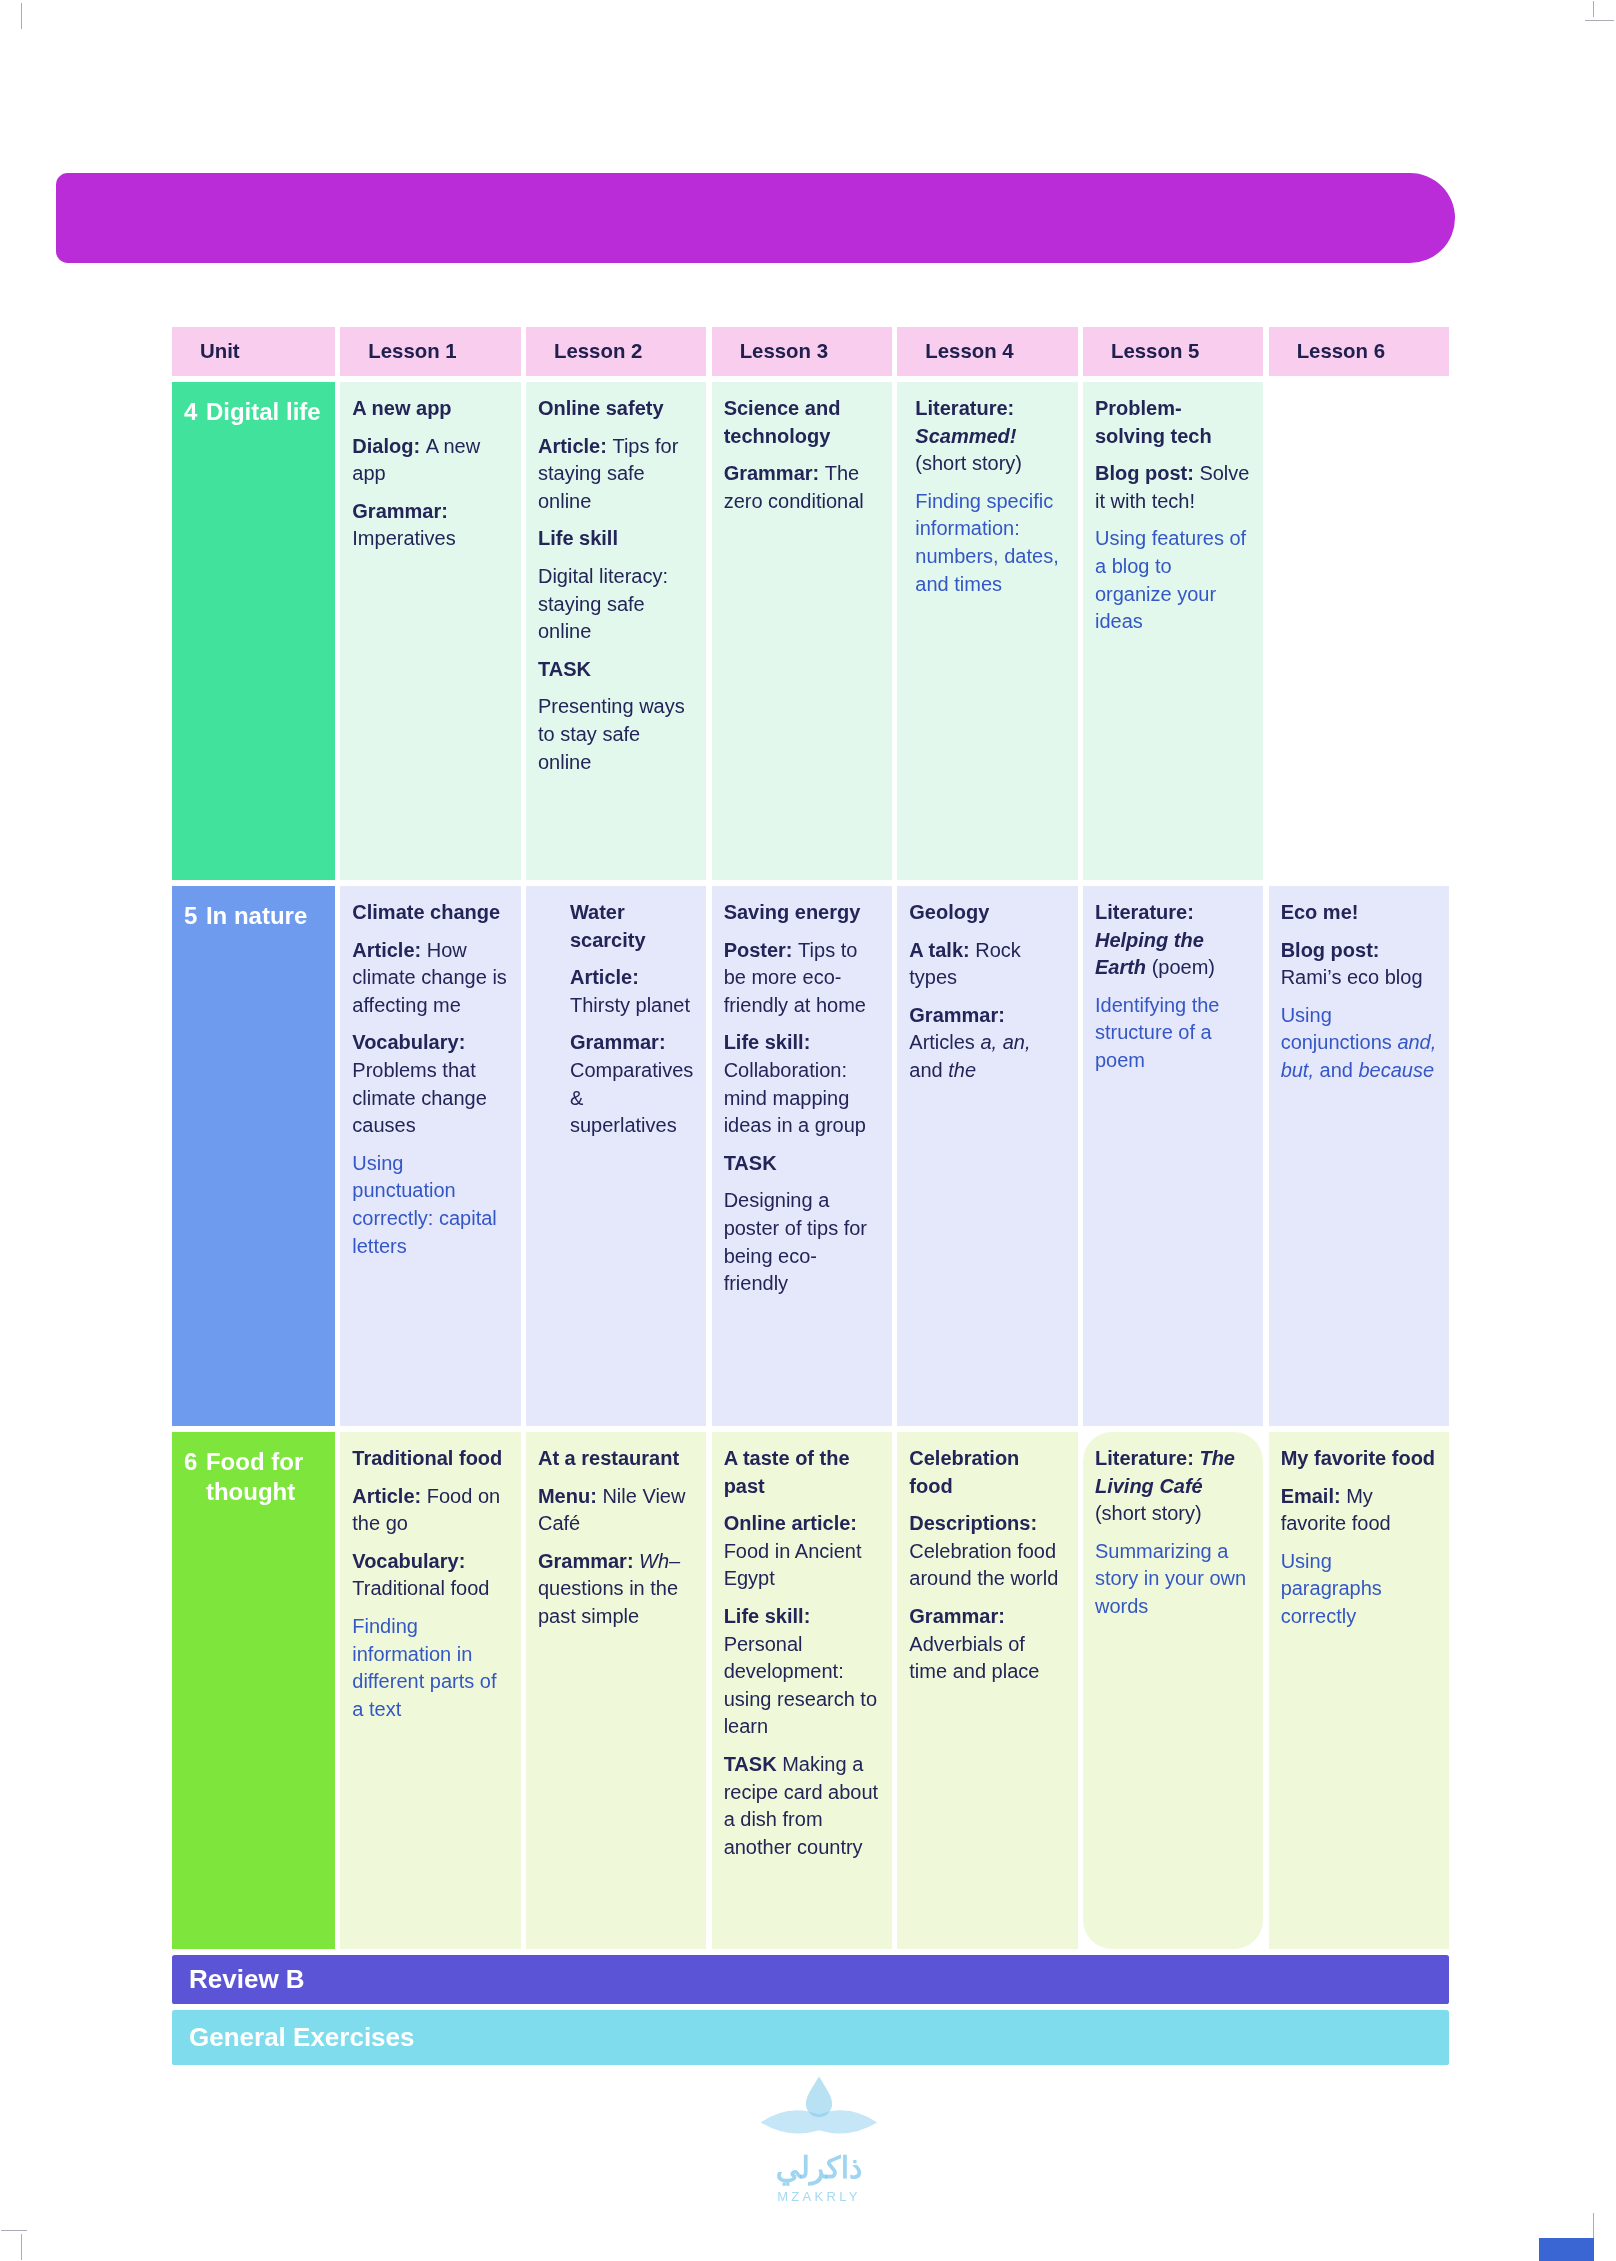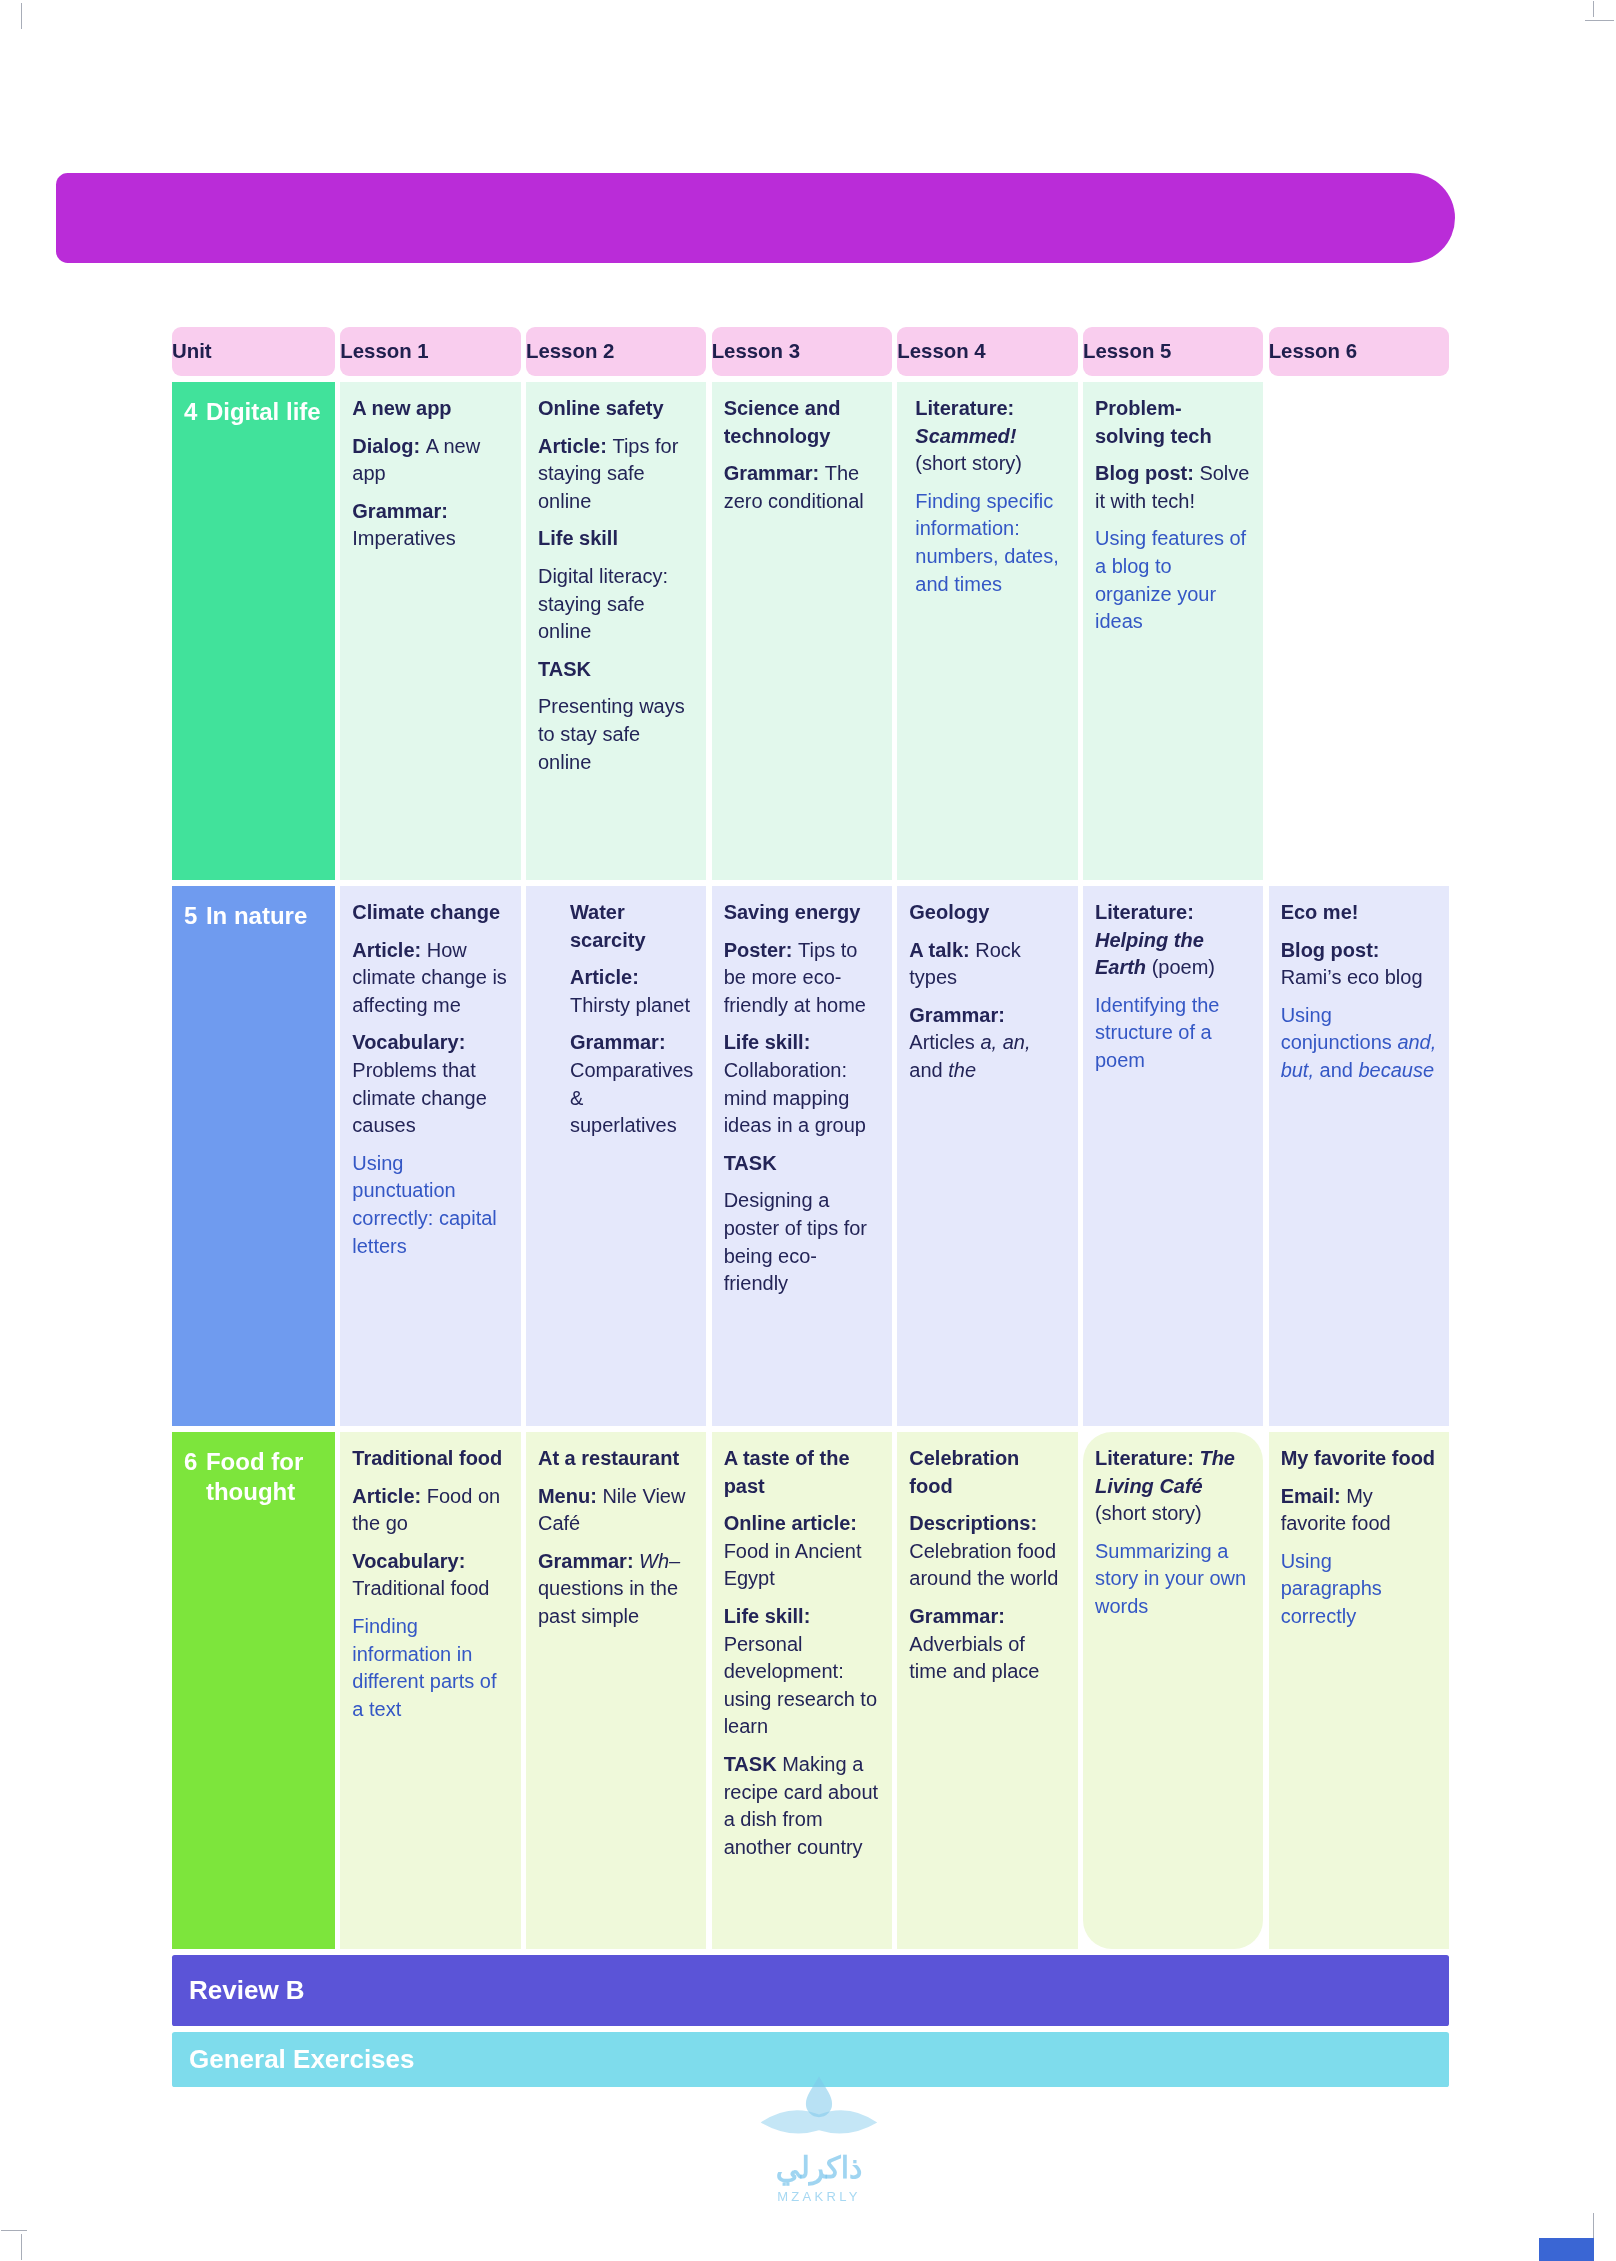--- a/index.html
+++ b/index.html
@@ -20,21 +20,21 @@
     position:absolute; left:172px; top:327px; width:1277px;
     display:flex; flex-direction:column; gap:6px;
   }
   .trow {
     display:grid; grid-template-columns:163px repeat(6,1fr); gap:5.3px;
   }
   .cell { padding:13px 12px; }
   .head {
     background:var(--header-pink,#f9cdee);
     font-weight:bold; font-size:20.4px; color:#20204e;
-    height:49px; display:flex; align-items:center; padding:0 0;border-radius:9px;
+    height:49px; display:flex; align-items:center; padding:0 28px;
   }
   .unit-row-0 { min-height:498px; }
   .unit-row-1 { min-height:540px; }
   .unit-row-2 { min-height:517px; }
 
   .unit-cell {
     color:#ffffff; font-weight:bold; font-size:24px; line-height:1.25;
     display:flex; gap:8.6px; align-items:flex-start; padding:14.5px 9.2px 14.5px 12px;
   }
   .unit-num { flex:0 0 auto; }
@@ -46,21 +46,21 @@
   .par.blue { color:var(--blue,#3457c5); }
   .run-b { font-weight:bold; }
   .run-i { font-style:italic; }
   .run-bi { font-weight:bold; font-style:italic; }
 
   .banner-row {
     color:#ffffff; font-weight:bold; font-size:26px;
     display:flex; align-items:center; padding:0 17px;
     border-radius:2.6px;
   }
-  .banner-row.review    { height:71px; }
+  .banner-row.review    { height:49px; }
   .banner-row.exercises { height:55px; }
 
   .watermark {
     position:absolute; left:727px; top:2074px; width:184px;
     display:flex; flex-direction:column; align-items:center; gap:4px;
     pointer-events:none;
   }
   .wm-ar { font-size:30px; font-weight:bold; color:rgba(120,195,235,0.7); }
   .wm-la { font-size:13px; letter-spacing:3.3px; color:rgba(120,195,235,0.65); }
 

